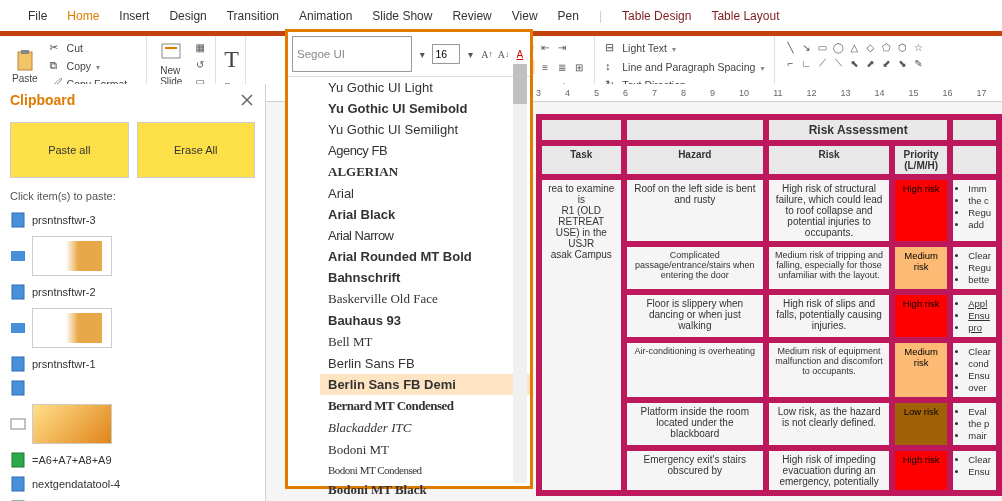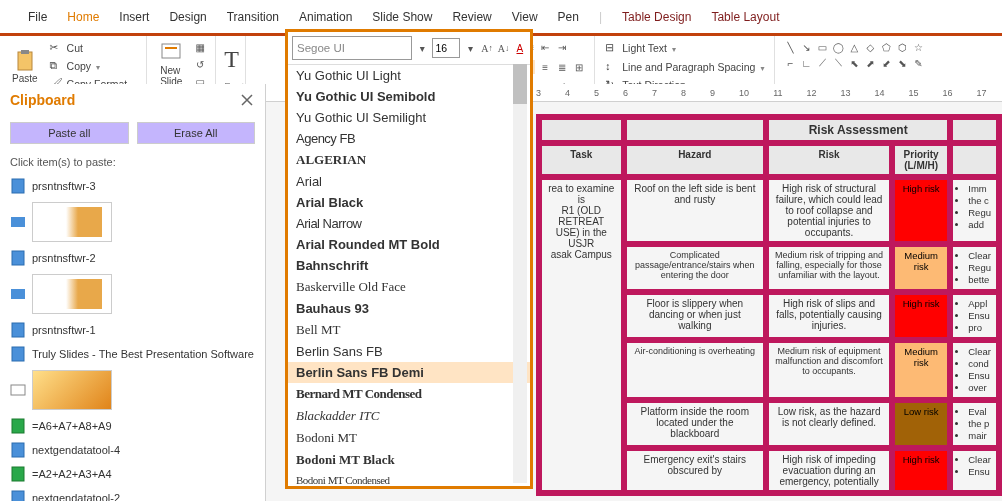--- a/index.html
+++ b/index.html
@@ -1,54 +1,54 @@
 <!DOCTYPE html>
 <html><head>
 <meta charset="utf-8">
 <style>
   * { margin: 0; padding: 0; box-sizing: border-box; font-family: "Segoe UI", Tahoma, sans-serif; }
   body { background: #f5f5f5; font-size: 12px; color: #333; width: 1002px; height: 501px; overflow: hidden; position: relative; }
 
   
-  .menubar { background: #fff; height: 36px; display: flex; align-items: center; padding-left: 18px; border-bottom: 3px solid #c2410c; }
+  .menubar { background: #fff; height: 36px; display: flex; align-items: center; padding-left: 18px; border-bottom: 5px solid #c2410c; }
   .menubar span { padding: 0 10px; font-size: 12px; cursor: pointer; }
   .menubar .active { color: #e07b00; }
   .menubar .tool { color: #7f1d1d; }
 
   
   .ribbon { background: #fff; height: 60px; display: flex; border-bottom: 1px solid #d0d0d0; }
   .ribbon-group { border-right: 1px solid #e0e0e0; display: flex; flex-direction: column; justify-content: space-between; padding: 4px 8px 2px; }
   .ribbon-group .label { font-size: 10px; color: #888; text-align: center; margin-top: 2px; }
   .ribbon-row { display: flex; gap: 6px; align-items: center; }
   .ribbon-btn { display: flex; align-items: center; gap: 3px; font-size: 10.5px; color: #444; cursor: pointer; padding: 1px 2px; }
   .ribbon-btn svg, .ribbon-btn .ico { width: 14px; height: 14px; }
   .big-btn { display: flex; flex-direction: column; align-items: center; font-size: 10px; color: #444; cursor: pointer; padding: 0 4px; }
   .big-btn svg { width: 24px; height: 24px; }
 
   
   .clipboard-panel { position: absolute; left: 0; top: 84px; width: 266px; background: #fff; border-right: 1px solid #d0d0d0; height: 417px; display:flex; flex-direction: column; }
   .cp-header { display: flex; justify-content: space-between; align-items: center; padding: 8px 10px; }
   .cp-header span { color: #e07b00; font-size: 14px; font-weight: 600; }
   .cp-close { width: 16px; height: 16px; cursor: pointer; }
   .cp-btnrow { display: flex; gap: 8px; padding: 6px 10px; }
-  .cp-btn { flex: 1; border: 1px solid #ccc; background: #c4b5fd; padding: 4px 0; font-size: 11px; cursor: pointer; text-align:center; }
+  .cp-btn { flex: 1; border: 1px solid #ccc; background: #fde047; padding: 21px 0; font-size: 11px; cursor: pointer; text-align:center; }
   .cp-hint { font-size: 11px; color: #555; padding: 6px 10px; }
   .cp-items { overflow-y: auto; flex: 1; }
   .cp-item { display: flex; align-items: center; gap: 6px; padding: 4px 10px; font-size: 11px; cursor: pointer; }
   .cp-thumb { width: 80px; height: 40px; border: 1px solid #ccc; background: #fff; display:flex; align-items:center; justify-content:center; }
   .cp-thumb.slide::after { content:""; width: 60px; height: 30px; background: linear-gradient(to right, #fff 40%, #e8a84a 60%); }
   .cp-icon { width: 16px; height: 16px; flex-shrink: 0; }
 
   
   .font-overlay { position: absolute; left: 285px; top: 29px; width: 248px; height: 460px; border: 3px solid #e07b00; background: #fff; z-index: 100; }
   .font-input-row { display: flex; align-items: center; gap: 4px; padding: 4px; border-bottom: 1px solid #ddd; }
-  .font-input { width: 120px; height: 24px; border: 1px solid #999; padding: 1px 4px; font-size: 11.5px; color: #888; }
+  .font-input { width: 120px; height: 36px; border: 1px solid #999; padding: 1px 4px; font-size: 11.5px; color: #888; }
   .size-input { width: 28px; height: 20px; border: 1px solid #999; font-size: 10.5px; padding: 1px 2px; }
   .mini-ico { width: 14px; height: 14px; display:inline-flex; align-items:center; justify-content:center; font-size:10px; color:#555;}
-  .font-list { overflow-y: auto; height: 420px; }
+  .font-list { overflow-y: auto; height: 420px; padding-left: 32px; }
   .font-item { padding: 3px 8px; font-size: 13px; cursor: pointer; }
   .font-item:hover, .font-item.hover { background: #ffe4c4; }
   .font-item.bold { font-weight: 700; }
   .font-item.narrow { font-stretch: condensed; letter-spacing: -0.5px;}
   .font-item.serif { font-family: Georgia, serif; }
   .font-item.script { font-family: cursive; font-style: italic; }
   .font-item.small { font-size: 11px;}
   .font-scroll { position:absolute; right:3px; top:32px; bottom:3px; width:14px; background:#f0f0f0;}
   .font-scroll-thumb { position:absolute; top:0; width:100%; height:40px; background:#c0c0c0;}
 
@@ -244,21 +244,20 @@
       <div class="cp-item">
         <span class="cp-icon"><svg viewBox="0 0 16 16">
             <rect x="2" y="1" width="12" height="14" fill="#4a90d9" stroke="#2a6db0"></rect>
           </svg></span>
         <span>prsntnsftwr-1</span>
       </div>
       <div class="cp-item">
         <span class="cp-icon"><svg viewBox="0 0 16 16">
             <rect x="2" y="1" width="12" height="14" fill="#4a90d9" stroke="#2a6db0"></rect>
           </svg></span>
-        <span>Truly Slides - The Best Presentation Software</span>
       </div>
       <div class="cp-item">
         <span class="cp-icon"><svg viewBox="0 0 16 16">
             <rect x="1" y="3" width="14" height="10" fill="none" stroke="#888"></rect>
           </svg></span>
         <div class="cp-thumb" style="background: linear-gradient(135deg, rgb(255, 223, 138), rgb(224, 132, 26));"></div>
       </div>
       <div class="cp-item">
         <span class="cp-icon"><svg viewBox="0 0 16 16">
             <rect x="2" y="1" width="12" height="14" fill="#2aa84a" stroke="#1a7a2f"></rect>
@@ -348,21 +347,21 @@
                 <li>Clear</li>
                 <li>Regu</li>
                 <li>bette</li>
               </ul>
             </td>
           </tr>
           <tr>
             <td class="cell-center">Floor is slippery when dancing or when just walking</td>
             <td class="cell-center" style="width: 140px;">High risk of slips and falls, potentially causing injuries.</td>
             <td class="prio-high" style="width: 60px;">High risk</td>
-            <td style="width: 34px;">
+            <td style="width: 34px; text-decoration: underline;">
               <ul class="bullets">
                 <li>Appl</li>
                 <li>Ensu</li>
                 <li>pro</li>
               </ul>
             </td>
           </tr>
           <tr>
             <td class="cell-center small-txt">Air-conditioning is overheating</td>
             <td class="cell-center small-txt" style="width: 140px; margin-left: 8px;">Medium risk of equipment malfunction and discomfort to occupants.</td>
@@ -426,19 +425,19 @@
       <div class="font-item bold">Arial Rounded MT Bold</div>
       <div class="font-item bold">Bahnschrift</div>
       <div class="font-item serif">Baskerville Old Face</div>
       <div class="font-item bold">Bauhaus 93</div>
       <div class="font-item serif">Bell MT</div>
       <div class="font-item ">Berlin Sans FB</div>
       <div class="font-item bold hover">Berlin Sans FB Demi</div>
       <div class="font-item bold narrow serif">Bernard MT Condensed</div>
       <div class="font-item script">Blackadder ITC</div>
       <div class="font-item serif">Bodoni MT</div>
+      <div class="font-item serif narrow small">Bodoni MT Condensed</div>
       <div class="font-item serif bold">Bodoni MT Black</div>
-      <div class="font-item serif narrow small">Bodoni MT Condensed</div>
     </div>
   <div class="font-scroll">
       <div class="font-scroll-thumb"></div>
     </div>
 </div>
 
 </body></html>

